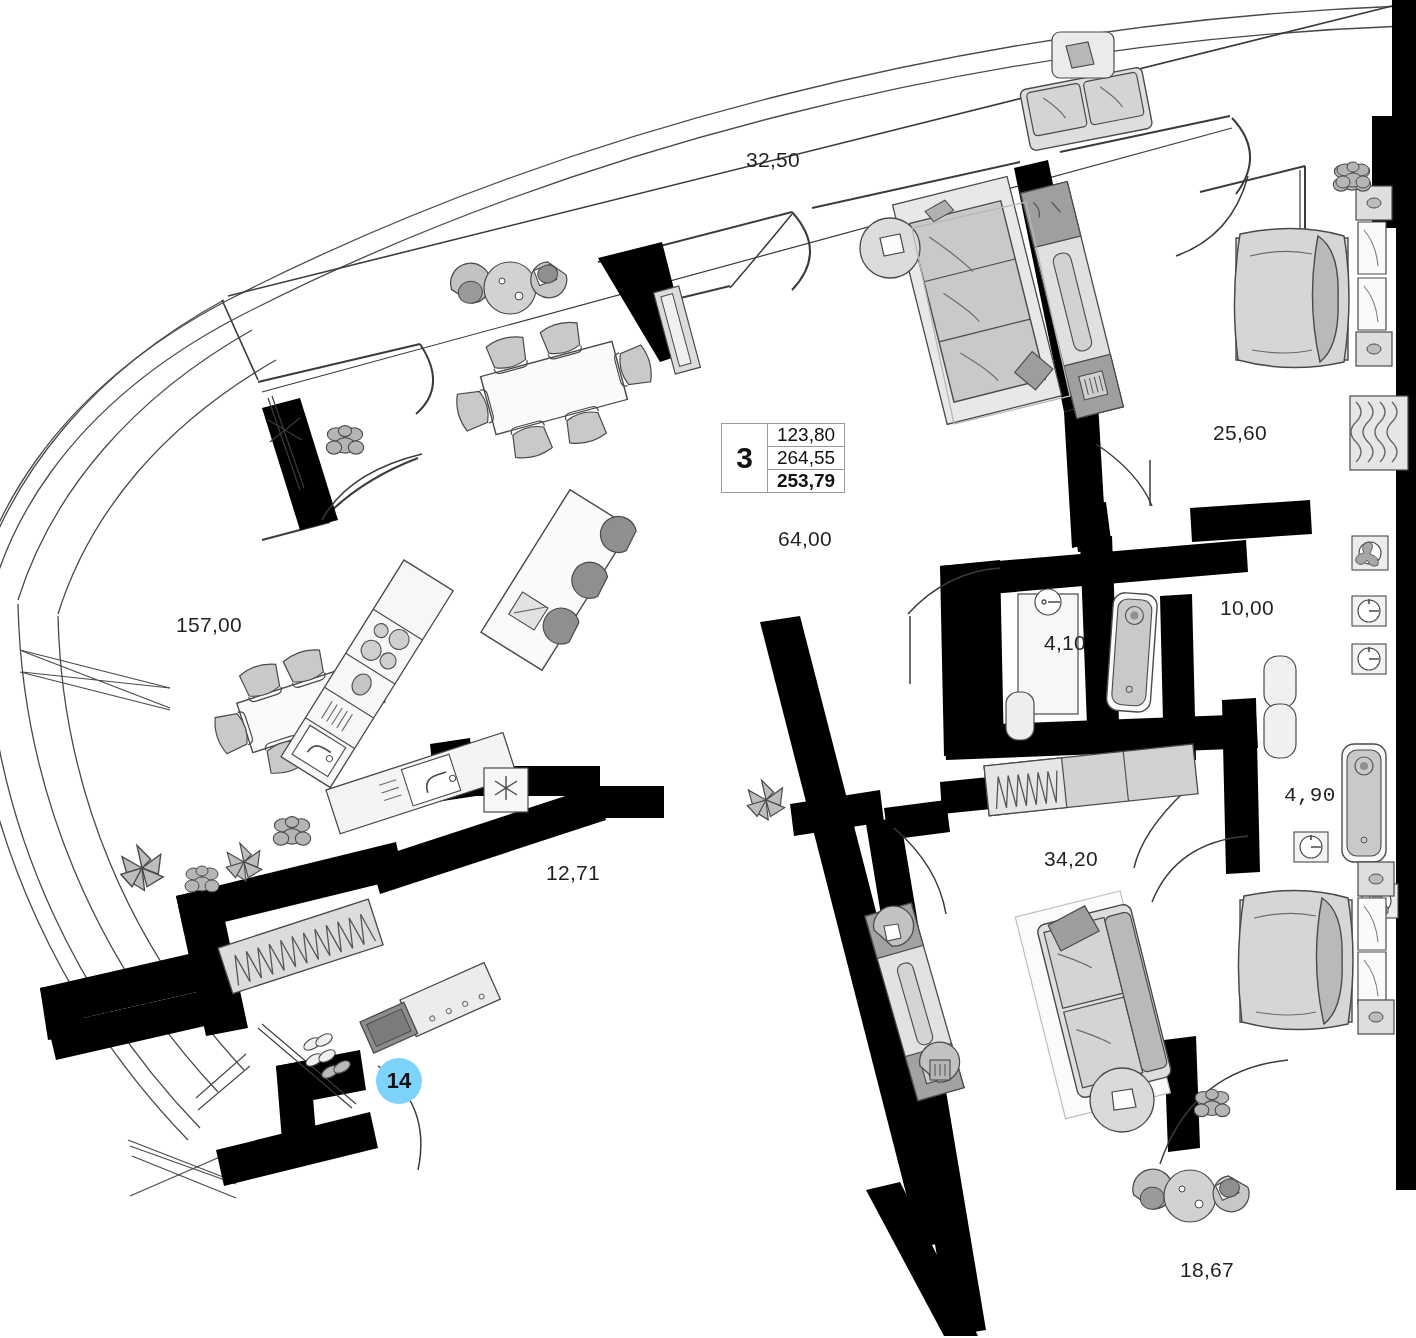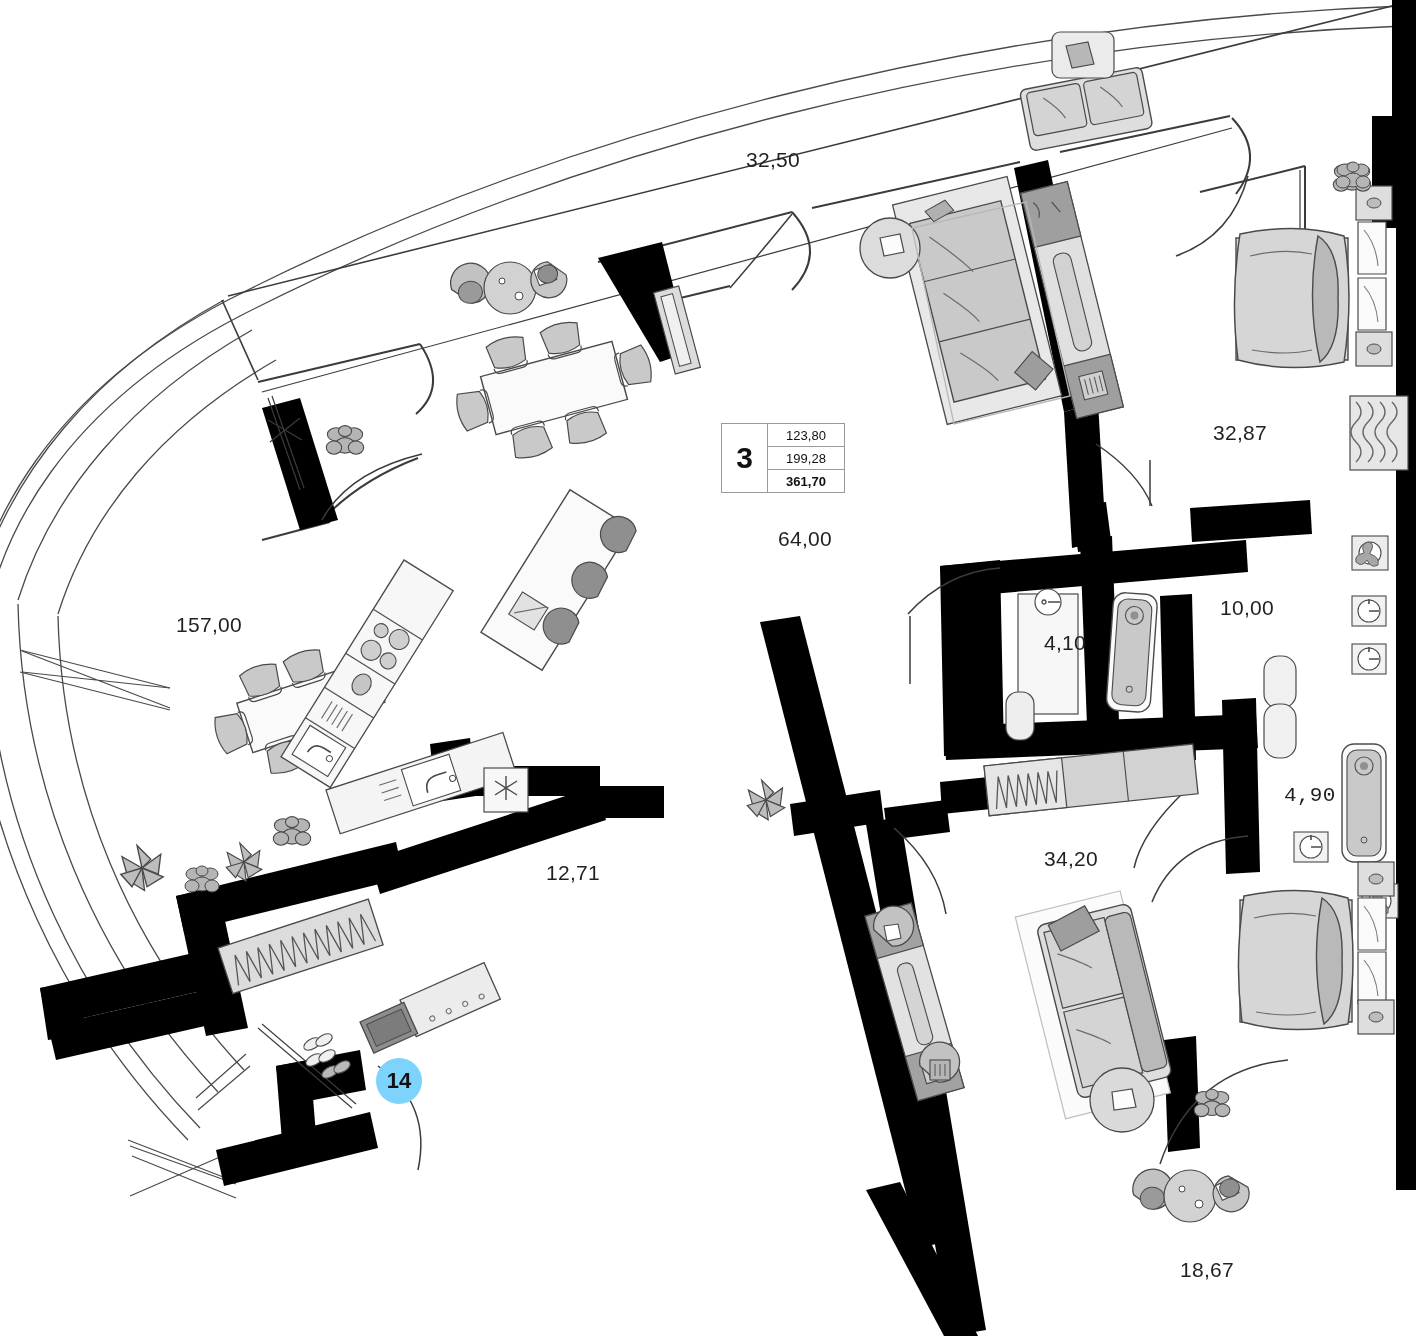--- a/index.html
+++ b/index.html
@@ -6,21 +6,21 @@
   body{font-family:"Liberation Sans", sans-serif;}
   #plan{position:relative;width:1416px;height:1338px;background:#ffffff;overflow:hidden;}
   #plan svg{position:absolute;left:0;top:0;}
   .arealbl{position:absolute;font-size:21px;color:#231f20;letter-spacing:0.3px;white-space:nowrap;}
   .infobox{position:absolute;left:721px;top:423px;width:124px;height:70px;border:1.4px solid #9a9a9a;
            display:flex;background:#fff;box-sizing:border-box;}
   .infobox .rooms{width:45px;display:flex;align-items:center;justify-content:center;
                   font-size:30px;font-weight:bold;color:#111;border-right:1.4px solid #9a9a9a;}
   .infobox .vals{flex:1;display:flex;flex-direction:column;}
   .infobox .vals div{flex:1;display:flex;align-items:center;justify-content:center;
-                     font-size:13px;color:#111;border-bottom:1.2px solid #9a9a9a;box-sizing:border-box;}
+                     font-size:19px;color:#111;border-bottom:1.2px solid #9a9a9a;box-sizing:border-box;}
   .infobox .vals div:last-child{border-bottom:none;font-weight:bold;}
   .badge{position:absolute;left:376px;top:1058px;width:46px;height:46px;border-radius:50%;
          background:#7dd3fc;display:flex;align-items:center;justify-content:center;
          font-size:22px;font-weight:bold;color:#111;}
 </style>
 </head>
 <body>
 
 <div id="plan">
 
@@ -528,32 +528,32 @@
     <g fill="none" stroke="#3b3b3b" stroke-width="1.2">
       <path d="M268,398 L300,490 M272,396 L304,488"></path>
       <path d="M268,420 L302,440 M300,418 L270,442"></path>
     </g>
 
   </svg>
 
   <div class="arealbl" style="left:746px;top:148px;">32,50</div>
   <div class="arealbl" style="left:176px;top:613px;">157,00</div>
   <div class="arealbl" style="left:758px;top:527px;margin-left:20px;">64,00</div>
-  <div class="arealbl" style="left:1213px;top:421px;">32,87</div>
+  <div class="arealbl" style="left:1213px;top:421px;">25,60</div>
   <div class="arealbl" style="left:1044px;top:631px;">4,10</div>
   <div class="arealbl" style="left:1220px;top:596px;">10,00</div>
   <div class="arealbl" style="left:1284px;top:784px;font-family:Liberation Mono, monospace;">4,90</div>
   <div class="arealbl" style="left:1044px;top:847px;">34,20</div>
   <div class="arealbl" style="left:546px;top:861px;">12,71</div>
   <div class="arealbl" style="left:1180px;top:1258px;">18,67</div>
 
   <div class="infobox">
     <div class="rooms">3</div>
     <div class="vals">
       <div>123,80</div>
-      <div>199,28</div>
-      <div>361,70</div>
+      <div>264,55</div>
+      <div>253,79</div>
     </div>
   </div>
 
   <div class="badge">14</div>
 
 </div>
 
 </body></html>

